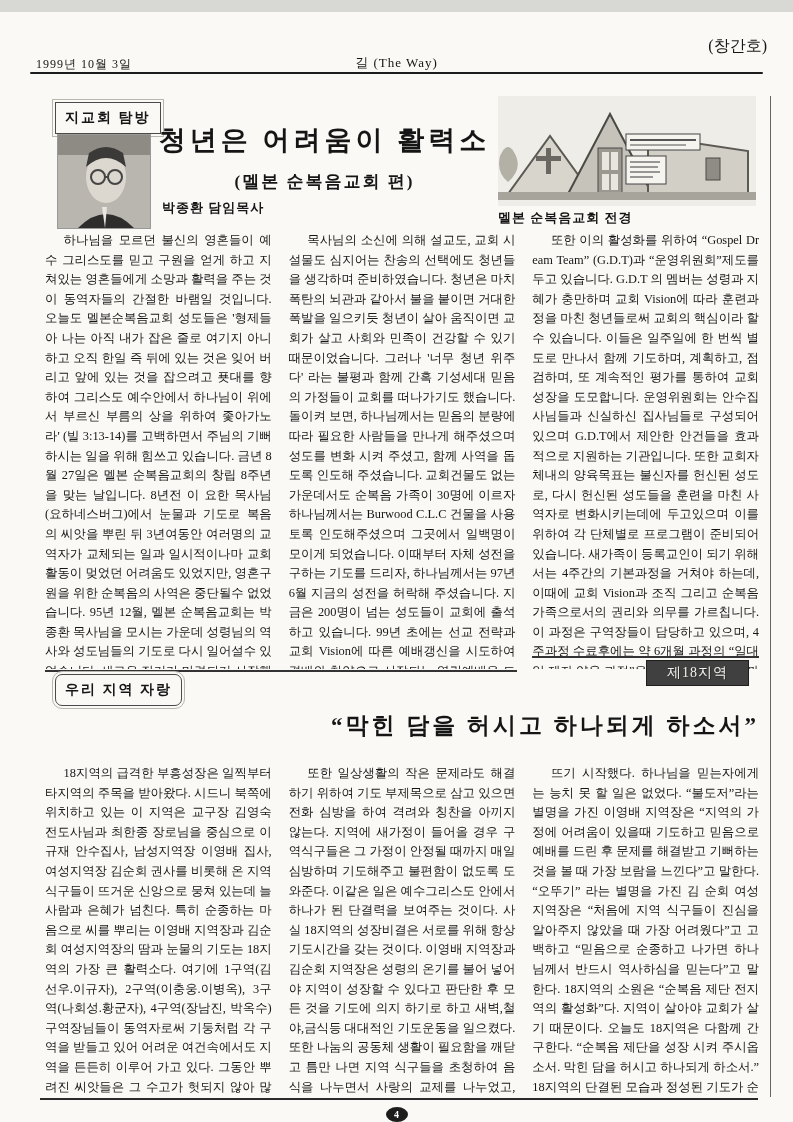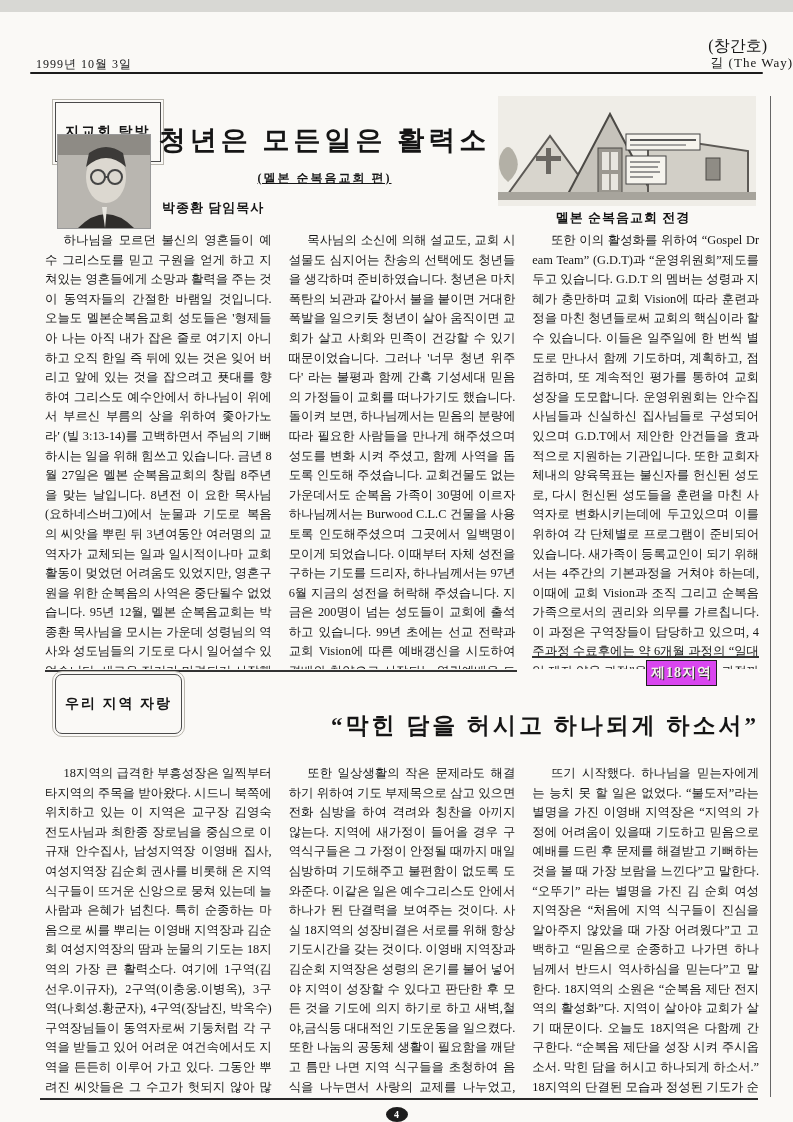--- a/index.html
+++ b/index.html
@@ -3,45 +3,45 @@
 <meta charset="utf-8">
 <style>
   html,body{margin:0;padding:0;background:#d8d8d4;}
   .page{
     position:relative;width:793px;height:1122px;margin:12px auto;
     background:#faf9f6;color:#151515;overflow:hidden;
     font-family:"Liberation Serif","DejaVu Serif",serif;
   }
   
   .hdr-date{position:absolute;left:36px;top:44px;font-size:12px;letter-spacing:1px;}
-  .hdr-masthead{position:absolute;left:0;top:42px;width:100%;text-align:right;font-size:13px;letter-spacing:1px;}
+  .hdr-masthead{position:absolute;left:0;top:42px;width:100%;text-align:center;font-size:13px;letter-spacing:1px;}
   .hdr-issue{position:absolute;right:26px;top:24px;font-size:16px;}
   .hdr-rule{position:absolute;left:30px;top:60px;width:733px;height:2px;background:#1c1c1c;border-radius:2px;}
   .right-rule{position:absolute;left:770px;top:84px;width:1px;height:1001px;background:#666;}
   .bottom-rule{position:absolute;left:40px;top:1086px;width:718px;height:2px;background:#2a2a2a;}
   
   .sec-label{
     position:absolute;border:1px solid #4a4a4a;outline:1px solid #b9b6ae;outline-offset:2px;
-    background:#faf9f6;padding:20px 9px;font-size:14px;font-weight:bold;letter-spacing:2px;
+    background:#faf9f6;padding:6px 9px;font-size:14px;font-weight:bold;letter-spacing:2px;
   }
   .sec1-label{left:55px;top:90px;}
   .sec2-label{left:55px;top:662px;border-radius:7px;}
   .region-badge{
-    position:absolute;left:646px;top:648px;background:#d946ef;color:#f4f2ec;
-    border:1px solid #1e1e1e;padding:3px 4px;font-size:14px;font-weight:bold;letter-spacing:1px;
+    position:absolute;left:646px;top:648px;background:#404040;color:#f4f2ec;
+    border:1px solid #1e1e1e;padding:3px 20px;font-size:14px;font-weight:normal;letter-spacing:1px;
     text-shadow:1px 1px 0 #2e2e2e;
   }
   
   .pastor-photo{position:absolute;left:57px;top:122px;width:92px;height:93px;background:#c9c7c2;border:1px solid #999;overflow:hidden;}
   .a1-headwrap{position:absolute;left:152px;top:110px;width:345px;text-align:center;}
   .a1-headline{font-size:27px;font-weight:bold;letter-spacing:4px;}
-  .a1-subtitle{font-size:12px;font-weight:bold;margin-top:12px;letter-spacing:2px;text-decoration:underline;}
+  .a1-subtitle{font-size:17px;font-weight:bold;margin-top:12px;letter-spacing:2px;}
   .a1-byline{position:absolute;left:162px;top:187px;font-size:13px;font-weight:bold;letter-spacing:1px;}
   .church-photo{position:absolute;left:498px;top:84px;width:258px;height:110px;background:#f1efe9;overflow:hidden;}
-  .church-caption{position:absolute;left:498px;top:197px;width:250px;text-align:center;font-size:13px;font-weight:bold;letter-spacing:1px;}
+  .church-caption{position:absolute;left:498px;top:197px;width:250px;text-align:left;font-size:13px;font-weight:bold;letter-spacing:1px;}
   
   .cols{position:absolute;left:45px;width:714px;display:flex;gap:17px;}
   .col{flex:1 1 0;font-size:12.4px;line-height:1.58;text-align:justify;word-break:break-all;text-indent:1.5em;}
   .s1-cols{top:219px;height:438px;overflow:hidden;}
   .s2-cols{top:752px;height:332px;overflow:hidden;}
   .div1{position:absolute;left:45px;top:658px;width:472px;height:2px;background:#333;}
   .div2{position:absolute;left:532px;top:644px;width:227px;height:2px;background:#333;}
   
   .a2-headline{position:absolute;left:45px;top:698px;width:714px;text-align:right;font-size:23px;font-weight:bold;letter-spacing:3px;}
   
@@ -75,21 +75,21 @@
       <path d="M28 32 q20 -18 40 0 l-3 -14 q-17 -12 -34 0 z" fill="#3c3a38"></path>
       <circle cx="40" cy="42" r="7" fill="none" stroke="#444" stroke-width="2"></circle>
       <circle cx="57" cy="42" r="7" fill="none" stroke="#444" stroke-width="2"></circle>
       <line x1="47" y1="42" x2="50" y2="42" stroke="#444" stroke-width="2"></line>
       <path d="M20 93 q28 -28 56 0 z" fill="#2f2d2b"></path>
       <path d="M44 72 l5 0 l-2 21 z" fill="#e8e6e0"></path>
     </svg>
   </div>
 
   <div class="a1-headwrap">
-    <div class="a1-headline">청년은 모든일은 활력소</div>
+    <div class="a1-headline">청년은 어려움이 활력소</div>
     <div class="a1-subtitle">(멜본 순복음교회 편)</div>
   </div>
   <div class="a1-byline">박종환 담임목사</div>
 
   <div class="church-photo">
     <svg width="258" height="110" viewBox="0 0 258 110">
       <rect x="0" y="0" width="258" height="110" fill="#efede7"></rect>
       <path d="M10 98 L52 40 L94 98 Z" fill="#d8d5cd" stroke="#5c5955" stroke-width="2"></path>
       <path d="M70 98 L112 18 L154 98 Z" fill="#c6c3bb" stroke="#4c4a46" stroke-width="2"></path>
       <rect x="100" y="52" width="24" height="46" fill="#9b9890" stroke="#4c4a46"></rect>

